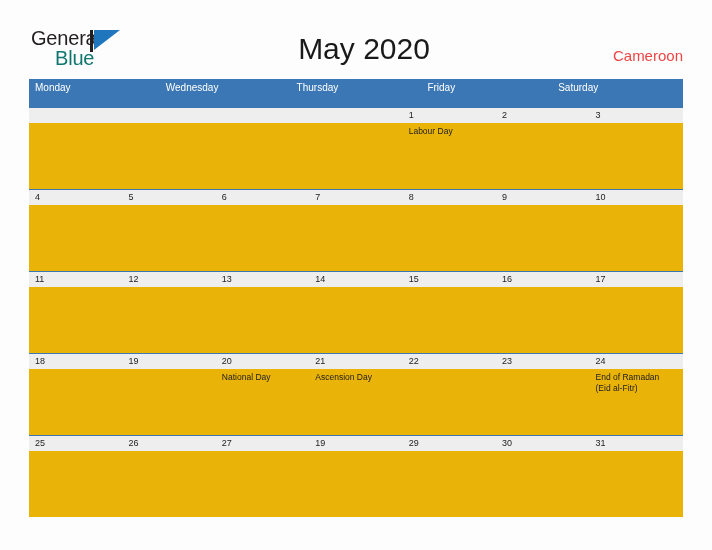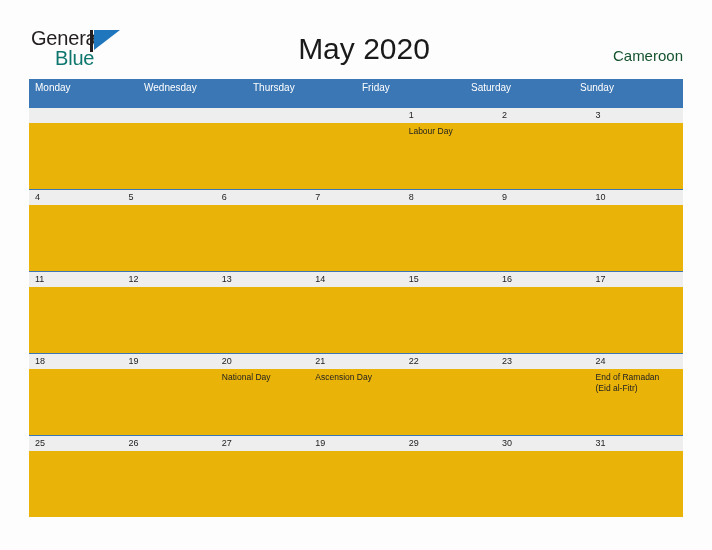--- a/index.html
+++ b/index.html
@@ -96,21 +96,21 @@
     font-weight: normal;
     margin: 0;
   }
 
   .country {
     position: absolute;
     right: 29px;
     top: 46px;
     font-size: 15px;
     line-height: 19px;
-    color: #14532d;
+    color: #ef4444;
     white-space: nowrap;
   }
 
   
   .calendar {
     position: absolute;
     left: 29px;
     top: 79px;
     width: 654px;
   }
@@ -198,21 +198,20 @@
   </div>
 
   <div class="calendar">
 
     <div class="weekday-row">
       <div class="weekday-cell">Monday</div>
       <div class="weekday-cell">Wednesday</div>
       <div class="weekday-cell">Thursday</div>
       <div class="weekday-cell">Friday</div>
       <div class="weekday-cell">Saturday</div>
-      <div class="weekday-cell">Sunday</div>
     </div>
 
     <div class="week-row first">
       <div class="date-band">
         <div class="date-cell"></div>
         <div class="date-cell"></div>
         <div class="date-cell"></div>
         <div class="date-cell"></div>
         <div class="date-cell">1</div>
         <div class="date-cell">2</div>

